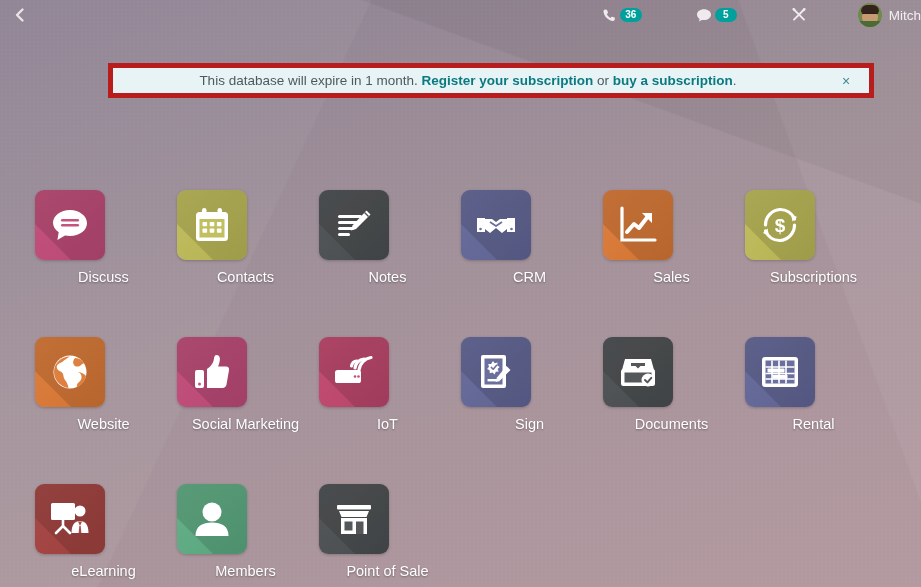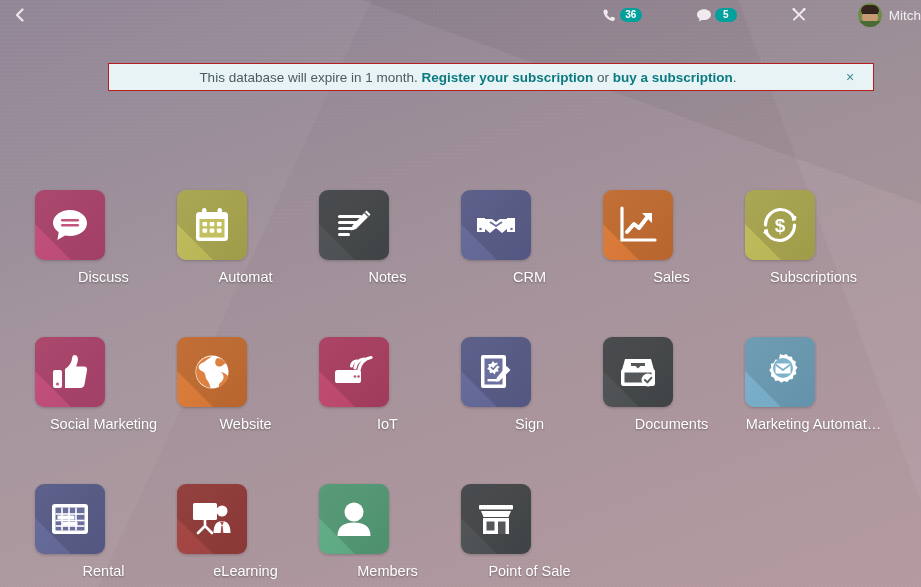--- a/index.html
+++ b/index.html
@@ -118,24 +118,24 @@
   }
   #user-name {
     padding-left: 7px;
     font-size: 13.5px;
   }
 
   
   #banner {
     position: absolute;
     left: 108px; top: 63px;
-    width: 766px; height: 28px;
+    width: 766px; height: 35px;
     box-sizing: border-box;
     background: #e7f3f5;
-    border: 1px solid #b91c1c;
+    border: 5px solid #b91c1c;
     display: flex; align-items: center;
     z-index: 15;
     font-size: 13.5px;
     color: #0b6b72;
   }
   #banner-text {
     flex: 1 1 auto;
     text-align: center;
     color: #4a5b5e;
   }
@@ -287,21 +287,21 @@
       <g fill="#ffffff">
         <rect x="10.5" y="17" width="4.6" height="4.2" rx="0.7"></rect>
         <rect x="17.7" y="17" width="4.6" height="4.2" rx="0.7"></rect>
         <rect x="24.9" y="17" width="4.6" height="4.2" rx="0.7"></rect>
         <rect x="10.5" y="23.5" width="4.6" height="4.2" rx="0.7"></rect>
         <rect x="17.7" y="23.5" width="4.6" height="4.2" rx="0.7"></rect>
         <rect x="24.9" y="23.5" width="4.6" height="4.2" rx="0.7"></rect>
       </g>
     </svg>
       </div>
-      <div class="tile-label">Automat</div>
+      <div class="tile-label">Contacts</div>
     </div>
     <div class="app-tile">
       <div class="tile-icon" style="background: linear-gradient(135deg, rgb(85, 88, 90) 0%, rgb(74, 77, 79) 100%);">
         <span class="shadow"></span>
         <svg width="40" height="40" viewBox="0 0 40 40">
       <g fill="#ffffff">
         <rect x="4" y="10" width="24" height="3" rx="1.5"></rect>
         <rect x="4" y="16" width="20" height="3" rx="1.5"></rect>
         <rect x="4" y="22" width="16" height="3" rx="1.5"></rect>
         <rect x="4" y="28" width="12" height="3" rx="1.5"></rect>
@@ -346,41 +346,41 @@
       <path d="M20 35.5 A15.5 15.5 0 0 1 5.5 26" fill="none" stroke="#ffffff" stroke-width="3.2" stroke-linecap="round"></path>
       <path d="M5.5 20 A15.5 15.5 0 0 1 20 4.5" fill="none" stroke="#ffffff" stroke-width="3.2" stroke-linecap="round"></path>
       <path d="M31 9 L37 12 L32.5 16.5 Z" fill="#ffffff"></path>
       <path d="M9 31 L3 28 L7.5 23.5 Z" fill="#ffffff"></path>
       <text x="20" y="27" font-family="Liberation Sans, sans-serif" font-size="19" font-weight="bold" fill="#ffffff" text-anchor="middle">$</text>
     </svg>
       </div>
       <div class="tile-label">Subscriptions</div>
     </div>
     <div class="app-tile">
-      <div class="tile-icon" style="background: linear-gradient(135deg, rgb(196, 83, 125) 0%, rgb(184, 72, 117) 100%);">
-        <span class="shadow"></span>
-        <svg width="40" height="40" viewBox="0 0 40 40">
-      <rect x="3" y="18" width="9" height="18" rx="2" fill="#ffffff"></rect>
-      <circle cx="7.5" cy="32" r="1.5" fill="#c4537d"></circle>
-      <path d="M15 36 L15 17 C15 17 20 14 21.5 9 C22.3 6.2 22 3 24.5 3 C27.5 3 28.5 6 27.5 10 C27 12.4 26 14.5 26 14.5 L34 14.5 C36.2 14.5 37.5 16.2 37 18.3 L34.5 32.5 C34.1 34.7 32.6 36 30.5 36 Z" fill="#ffffff"></path>
-    </svg>
-      </div>
-      <div class="tile-label">Social Marketing</div>
-    </div>
-    <div class="app-tile">
       <div class="tile-icon" style="background: linear-gradient(135deg, rgb(221, 128, 64) 0%, rgb(209, 116, 51) 100%);">
         <span class="shadow"></span>
         <svg width="40" height="40" viewBox="0 0 40 40">
       <circle cx="20" cy="20" r="16.5" fill="#ffffff"></circle>
       <path d="M20 4.5 C15 7 13 10 10 11 C7.5 12 6 14 7 16.5 C8 19 11 19 12.5 21 C14 23 13 26 15 28 C17 30 18 33 18.5 36 C12 35.5 4 29 4 20 C4 11 11 4.5 20 4.5 Z" fill="#dd8040"></path>
       <path d="M25 6 C23 8 22.5 11 24 13 C25.5 15 29 15 31 13 C32.5 11.5 34 11 35 12 C33 8.5 29.5 6.3 25 6 Z" fill="#dd8040"></path>
       <path d="M27 20 C29 20 31 21.5 31.5 24 C32 26.5 30.5 29 28.5 30.5 C27 31.6 26.5 34 27 35.5 C31.5 33.5 35 29 36 24 C34.5 22 31 20 27 20 Z" fill="#dd8040"></path>
     </svg>
       </div>
       <div class="tile-label">Website</div>
+    </div>
+    <div class="app-tile">
+      <div class="tile-icon" style="background: linear-gradient(135deg, rgb(196, 83, 125) 0%, rgb(184, 72, 117) 100%);">
+        <span class="shadow"></span>
+        <svg width="40" height="40" viewBox="0 0 40 40">
+      <rect x="3" y="18" width="9" height="18" rx="2" fill="#ffffff"></rect>
+      <circle cx="7.5" cy="32" r="1.5" fill="#c4537d"></circle>
+      <path d="M15 36 L15 17 C15 17 20 14 21.5 9 C22.3 6.2 22 3 24.5 3 C27.5 3 28.5 6 27.5 10 C27 12.4 26 14.5 26 14.5 L34 14.5 C36.2 14.5 37.5 16.2 37 18.3 L34.5 32.5 C34.1 34.7 32.6 36 30.5 36 Z" fill="#ffffff"></path>
+    </svg>
+      </div>
+      <div class="tile-label">Social Marketing</div>
     </div>
     <div class="app-tile">
       <div class="tile-icon" style="background: linear-gradient(135deg, rgb(196, 79, 116) 0%, rgb(183, 68, 106) 100%);">
         <span class="shadow"></span>
         <svg width="42" height="36" viewBox="0 0 42 36">
       <rect x="2" y="16" width="26" height="13" rx="2.6" fill="#ffffff"></rect>
       <circle cx="22" cy="22.5" r="1.3" fill="#c44f74"></circle>
       <circle cx="25.5" cy="22.5" r="1.3" fill="#c44f74"></circle>
       <path d="M22 14 A10 10 0 0 1 31 5" fill="none" stroke="#ffffff" stroke-width="3.2" stroke-linecap="round"></path>
       <path d="M26 16 A14.5 14.5 0 0 1 38 3.5" fill="none" stroke="#ffffff" stroke-width="3.2" stroke-linecap="round"></path>
@@ -409,32 +409,20 @@
         <svg width="40" height="36" viewBox="0 0 40 36">
       <path d="M7 5 L33 5 L36 16 L4 16 Z" fill="#ffffff"></path>
       <rect x="3" y="15" width="34" height="17" rx="2.5" fill="#ffffff"></rect>
       <rect x="6.5" y="18.5" width="27" height="10" fill="#55585a"></rect>
       <path d="M13 9 L27 9 L27 12 L22.5 12 L20 14.5 L17.5 12 L13 12 Z" fill="#55585a"></path>
       <circle cx="30" cy="26" r="6.5" fill="#ffffff"></circle>
       <path d="M27 26 L29.4 28.4 L33.3 23.8" fill="none" stroke="#55585a" stroke-width="2" stroke-linecap="round" stroke-linejoin="round"></path>
     </svg>
       </div>
       <div class="tile-label">Documents</div>
-    </div>
-    <div class="app-tile">
-      <div class="tile-icon" style="background: linear-gradient(135deg, rgb(127, 179, 204) 0%, rgb(114, 167, 194) 100%);">
-        <span class="shadow"></span>
-        <svg width="40" height="40" viewBox="0 0 40 40">
-      <path d="M20 2 L23.3 3.2 L26.3 1.9 L28.6 4.5 L32 4.7 L32.8 8 L35.9 9.6 L35.3 13 L37.5 15.6 L35.6 18.5 L36.4 21.9 L33.4 23.6 L32.8 27 L29.4 27.4 L27.3 30.1 L24.1 29 L21.2 30.8 L18.7 28.5 L15.3 28.9 L14 25.7 L10.9 24.3 L11.3 20.9 L9.2 18.2 L11.3 15.5 L10.8 12.1 L14 10.8 L15.4 7.6 L18.8 8 Z" fill="#ffffff"></path>
-      <circle cx="23" cy="16" r="10" fill="#7fb3cc"></circle>
-      <rect x="15.5" y="11.5" width="15" height="10" rx="1.3" fill="#ffffff"></rect>
-      <path d="M15.5 12.5 L23 18 L30.5 12.5" fill="none" stroke="#7fb3cc" stroke-width="1.8" stroke-linejoin="round"></path>
-    </svg>
-      </div>
-      <div class="tile-label">Marketing Automat…</div>
     </div>
     <div class="app-tile">
       <div class="tile-icon" style="background: linear-gradient(135deg, rgb(107, 111, 158) 0%, rgb(95, 99, 146) 100%);">
         <span class="shadow"></span>
         <svg width="40" height="34" viewBox="0 0 40 34">
       <rect x="2" y="2" width="36" height="30" rx="3" fill="#ffffff"></rect>
       <rect x="5.5" y="5.5" width="29" height="23" fill="#6b6f9e"></rect>
       <g stroke="#ffffff" stroke-width="1.6">
         <path d="M5.5 12 L34.5 12"></path>
             <path d="M5.5 18.5 L34.5 18.5"></path>

